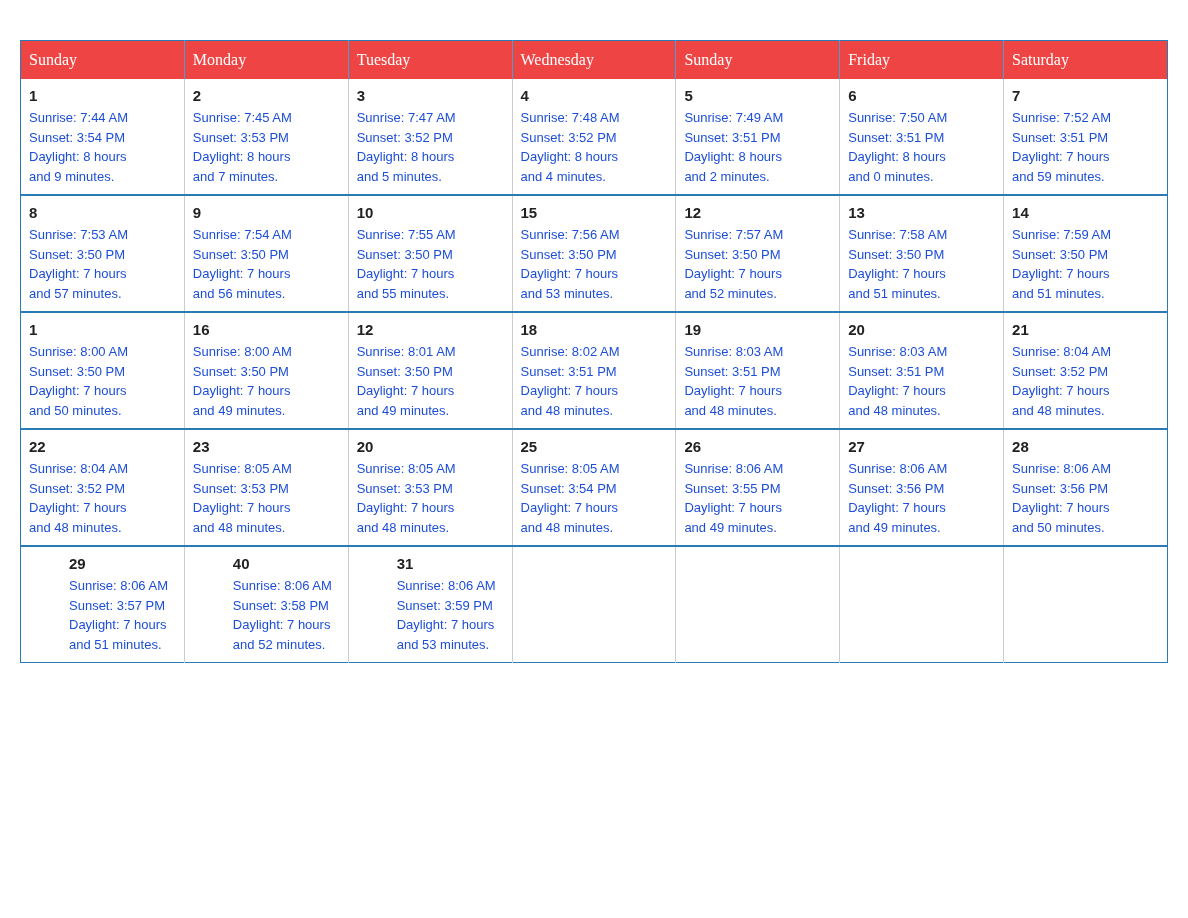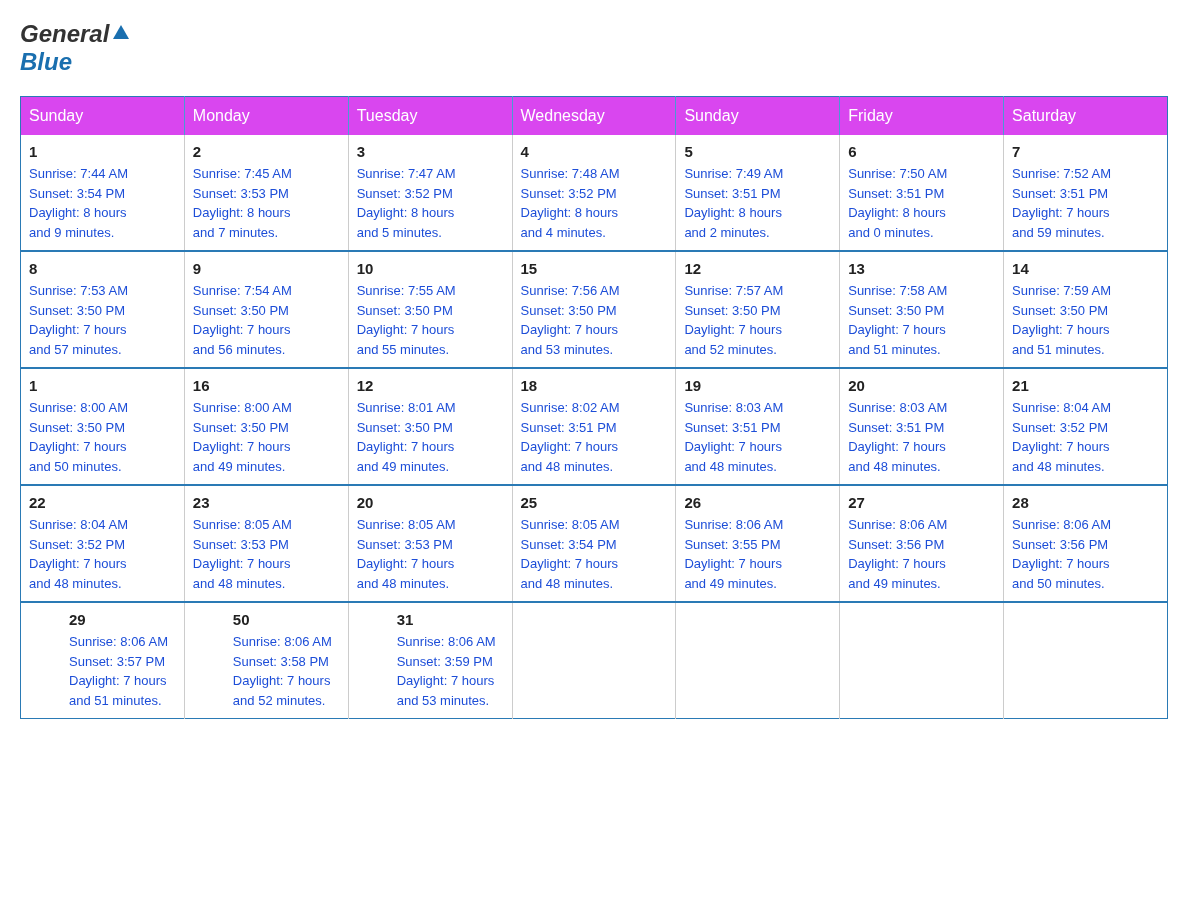--- a/index.html
+++ b/index.html
@@ -33,27 +33,28 @@
       font-size: 20px;
       color: #555;
       margin-top: 4px;
     }
     .calendar {
       width: 100%;
       border-collapse: collapse;
       border: 1px solid #2a7ab5;
     }
     .calendar th {
-      background-color: #d946ef;
+      background-color: #ef4444;
       color: #fff;
       padding: 10px 8px;
       text-align: left;
       font-size: 16px;
       font-weight: normal;
       border-right: 1px solid #4a9ad4;
+      font-family: Liberation Serif, serif;
     }
     .calendar th:last-child {
       border-right: none;
     }
     .calendar td {
       vertical-align: top;
       padding: 8px;
       border-right: 1px solid #ccc;
       border-bottom: 2px solid #2a7ab5;
       width: 14.28%;
@@ -96,33 +97,20 @@
       font-size: 24px;
       font-weight: bold;
       color: #1a6faf;
       font-style: italic;
     }
   </style>
 </head>
 <body>
 
 <div class="header">
-  <div class="logo">
-    <div class="logo-row">
-      <span class="logo-text-general">General</span>
-      <span style="display:inline-block;margin-left:3px;">
-        <svg width="18" height="18" viewBox="0 0 18 18">
-            <polygon points="9,2 17,16 1,16" fill="#1a6faf"></polygon>
-          </svg>
-      </span>
-    </div>
-    <div>
-      <span class="logo-text-blue">Blue</span>
-    </div>
-  </div>
 </div>
 
 <table class="calendar">
   <thead>
     <tr>
       <th>Sunday</th>
       <th>Monday</th>
       <th>Tuesday</th>
       <th>Wednesday</th>
       <th>Sunday</th>
@@ -250,21 +238,21 @@
         <div class="day-num">28</div>
         <div class="day-info">Sunrise: 8:06 AM<br>Sunset: 3:56 PM<br>Daylight: 7 hours<br> and 50 minutes.</div>
         </td>
       </tr>
       <tr>
         <td>
         <div class="day-num">29</div>
         <div class="day-info">Sunrise: 8:06 AM<br>Sunset: 3:57 PM<br>Daylight: 7 hours<br> and 51 minutes.</div>
         </td>
         <td>
-        <div class="day-num">50</div>
+        <div class="day-num">40</div>
         <div class="day-info">Sunrise: 8:06 AM<br>Sunset: 3:58 PM<br>Daylight: 7 hours<br> and 52 minutes.</div>
         </td>
         <td>
         <div class="day-num">31</div>
         <div class="day-info">Sunrise: 8:06 AM<br>Sunset: 3:59 PM<br>Daylight: 7 hours<br> and 53 minutes.</div>
         </td>
         <td class="empty-cell"></td>
         <td class="empty-cell"></td>
         <td class="empty-cell"></td>
         <td class="empty-cell"></td>

